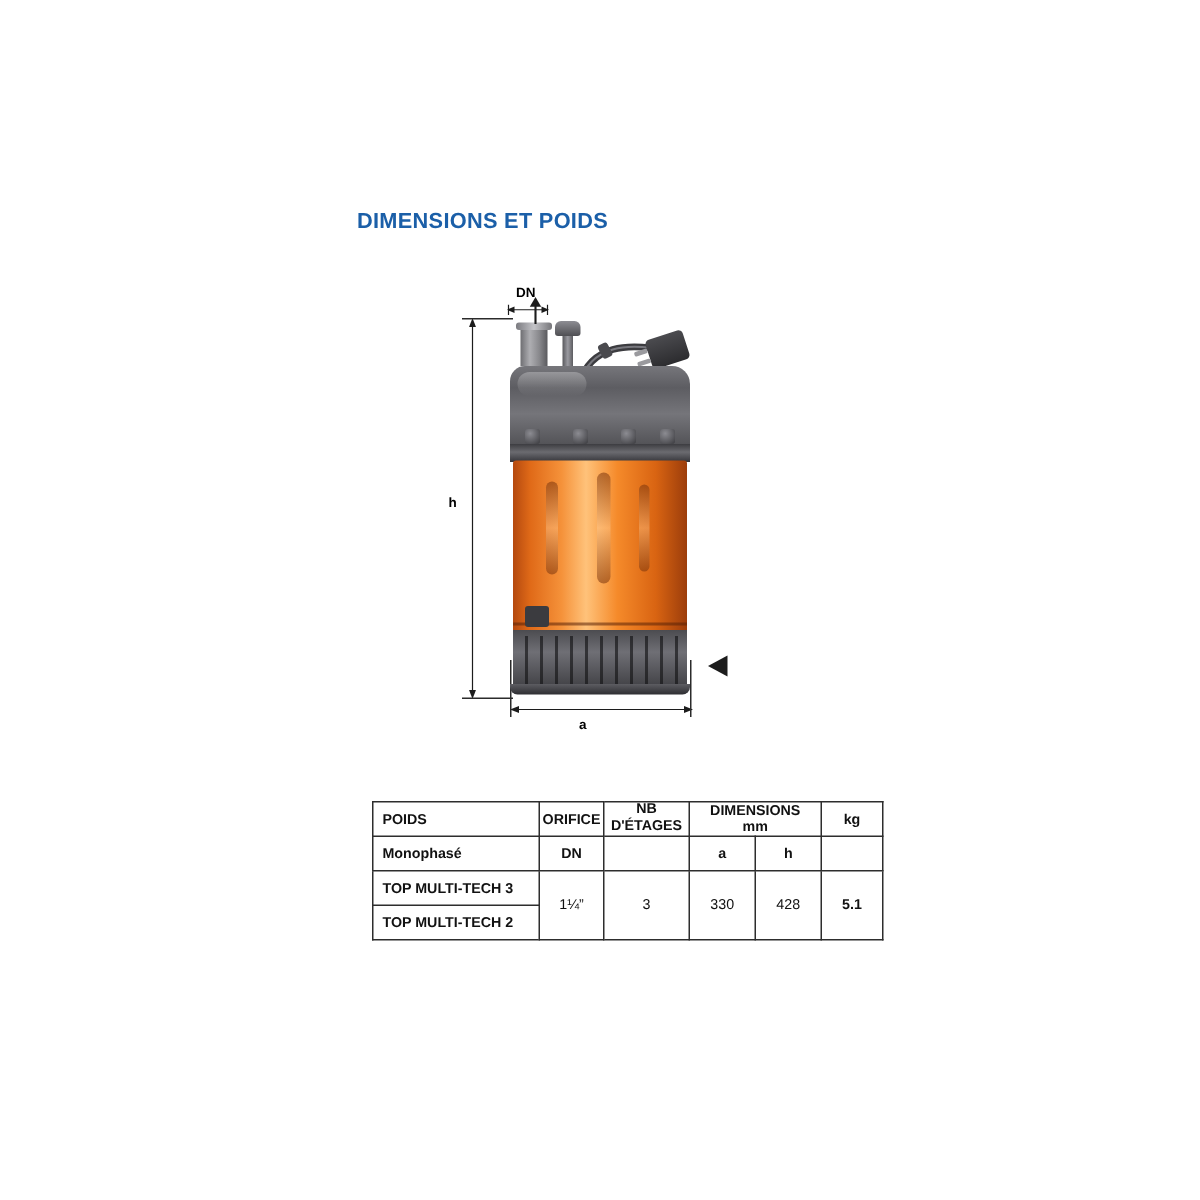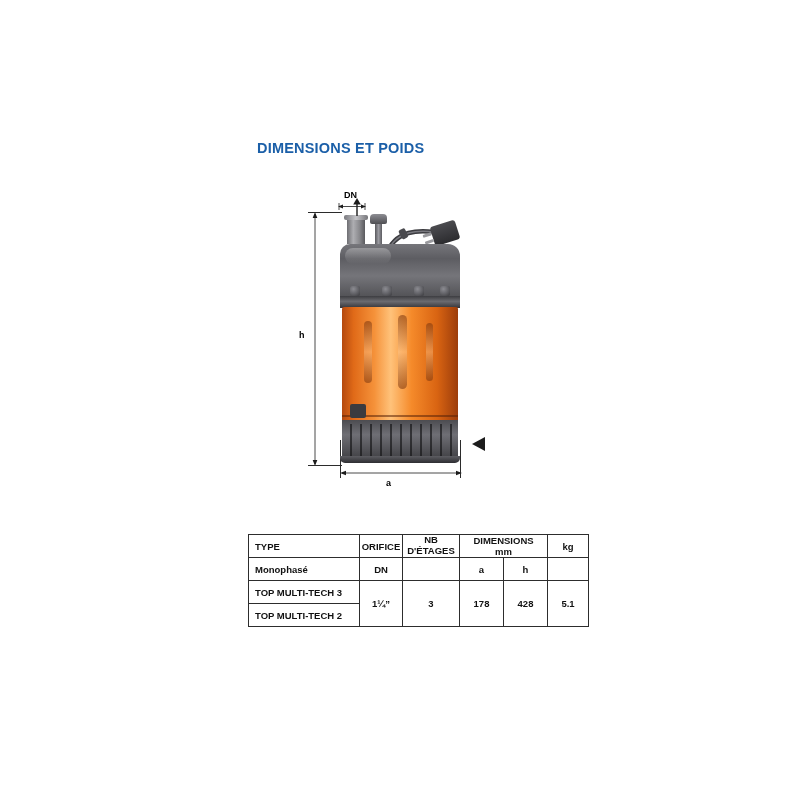--- a/index.html
+++ b/index.html
@@ -11,21 +11,21 @@
     height: 800px;
     background: #ffffff;
     font-family: "Liberation Sans", sans-serif;
     position: relative;
     overflow: hidden;
   }
 
   
   .page-title {
     position: absolute;
-    left: 257px;
+    left: 238px;
     top: 140px;
     font-size: 14.5px;
     font-weight: bold;
     color: #1b5fa8;
     letter-spacing: 0.2px;
   }
 
   
   .drawing {
     position: absolute;
@@ -269,21 +269,21 @@
     text-align: center;
     vertical-align: middle;
     font-weight: bold;
     height: 22px;
   }
   .spec-table td.left {
     text-align: left;
     padding-left: 6px;
   }
   .spec-table td.plain {
-    font-weight: bold;
+    font-weight: normal;
   }
   .c-type  { width: 104px; }
   .c-orif  { width: 42px; }
   .c-nb    { width: 56px; }
   .c-a     { width: 43px; }
   .c-h     { width: 43px; }
   .c-kg    { width: 40px; }
   .nb-two-line { line-height: 1.15; }
   .tbl-tail td { border-top: 1px solid #2d2d2d; border-left:none; border-right:none; border-bottom:none; height: 24px; }
 </style>
@@ -377,21 +377,21 @@
       <div class="strainer-rib" style="left:108px;"></div>
     </div>
     <div class="base-ring"></div>
     <div class="side-arrow"></div>
   </div>
 </div>
 
 <table class="spec-table">
   <tbody>
     <tr>
-      <td class="c-type left" rowspan="1">TYPE</td>
+      <td class="c-type left" rowspan="1">POIDS</td>
       <td class="c-orif">ORIFICE</td>
       <td class="c-nb nb-two-line">
         <div>NB</div>
         <div>D'ÉTAGES</div>
       </td>
       <td colspan="2">
         <div>DIMENSIONS</div>
         <div>mm</div>
       </td>
       <td class="c-kg">kg</td>
@@ -401,21 +401,21 @@
       <td class="c-orif">DN</td>
       <td class="c-nb"></td>
       <td class="c-a">a</td>
       <td class="c-h">h</td>
       <td class="c-kg"></td>
     </tr>
     <tr>
       <td class="c-type left">TOP MULTI-TECH 3</td>
       <td class="c-orif plain" rowspan="2">1¼”</td>
       <td class="c-nb plain" rowspan="2">3</td>
-      <td class="c-a plain" rowspan="2">178</td>
+      <td class="c-a plain" rowspan="2">330</td>
       <td class="c-h plain" rowspan="2">428</td>
       <td class="c-kg" rowspan="2">5.1</td>
     </tr>
     <tr>
       <td class="c-type left">TOP MULTI-TECH 2</td>
     </tr>
     <tr class="tbl-tail">
       <td colspan="6" style="border:none;border-top:1px solid #2d2d2d;"></td>
     </tr>
   </tbody>

